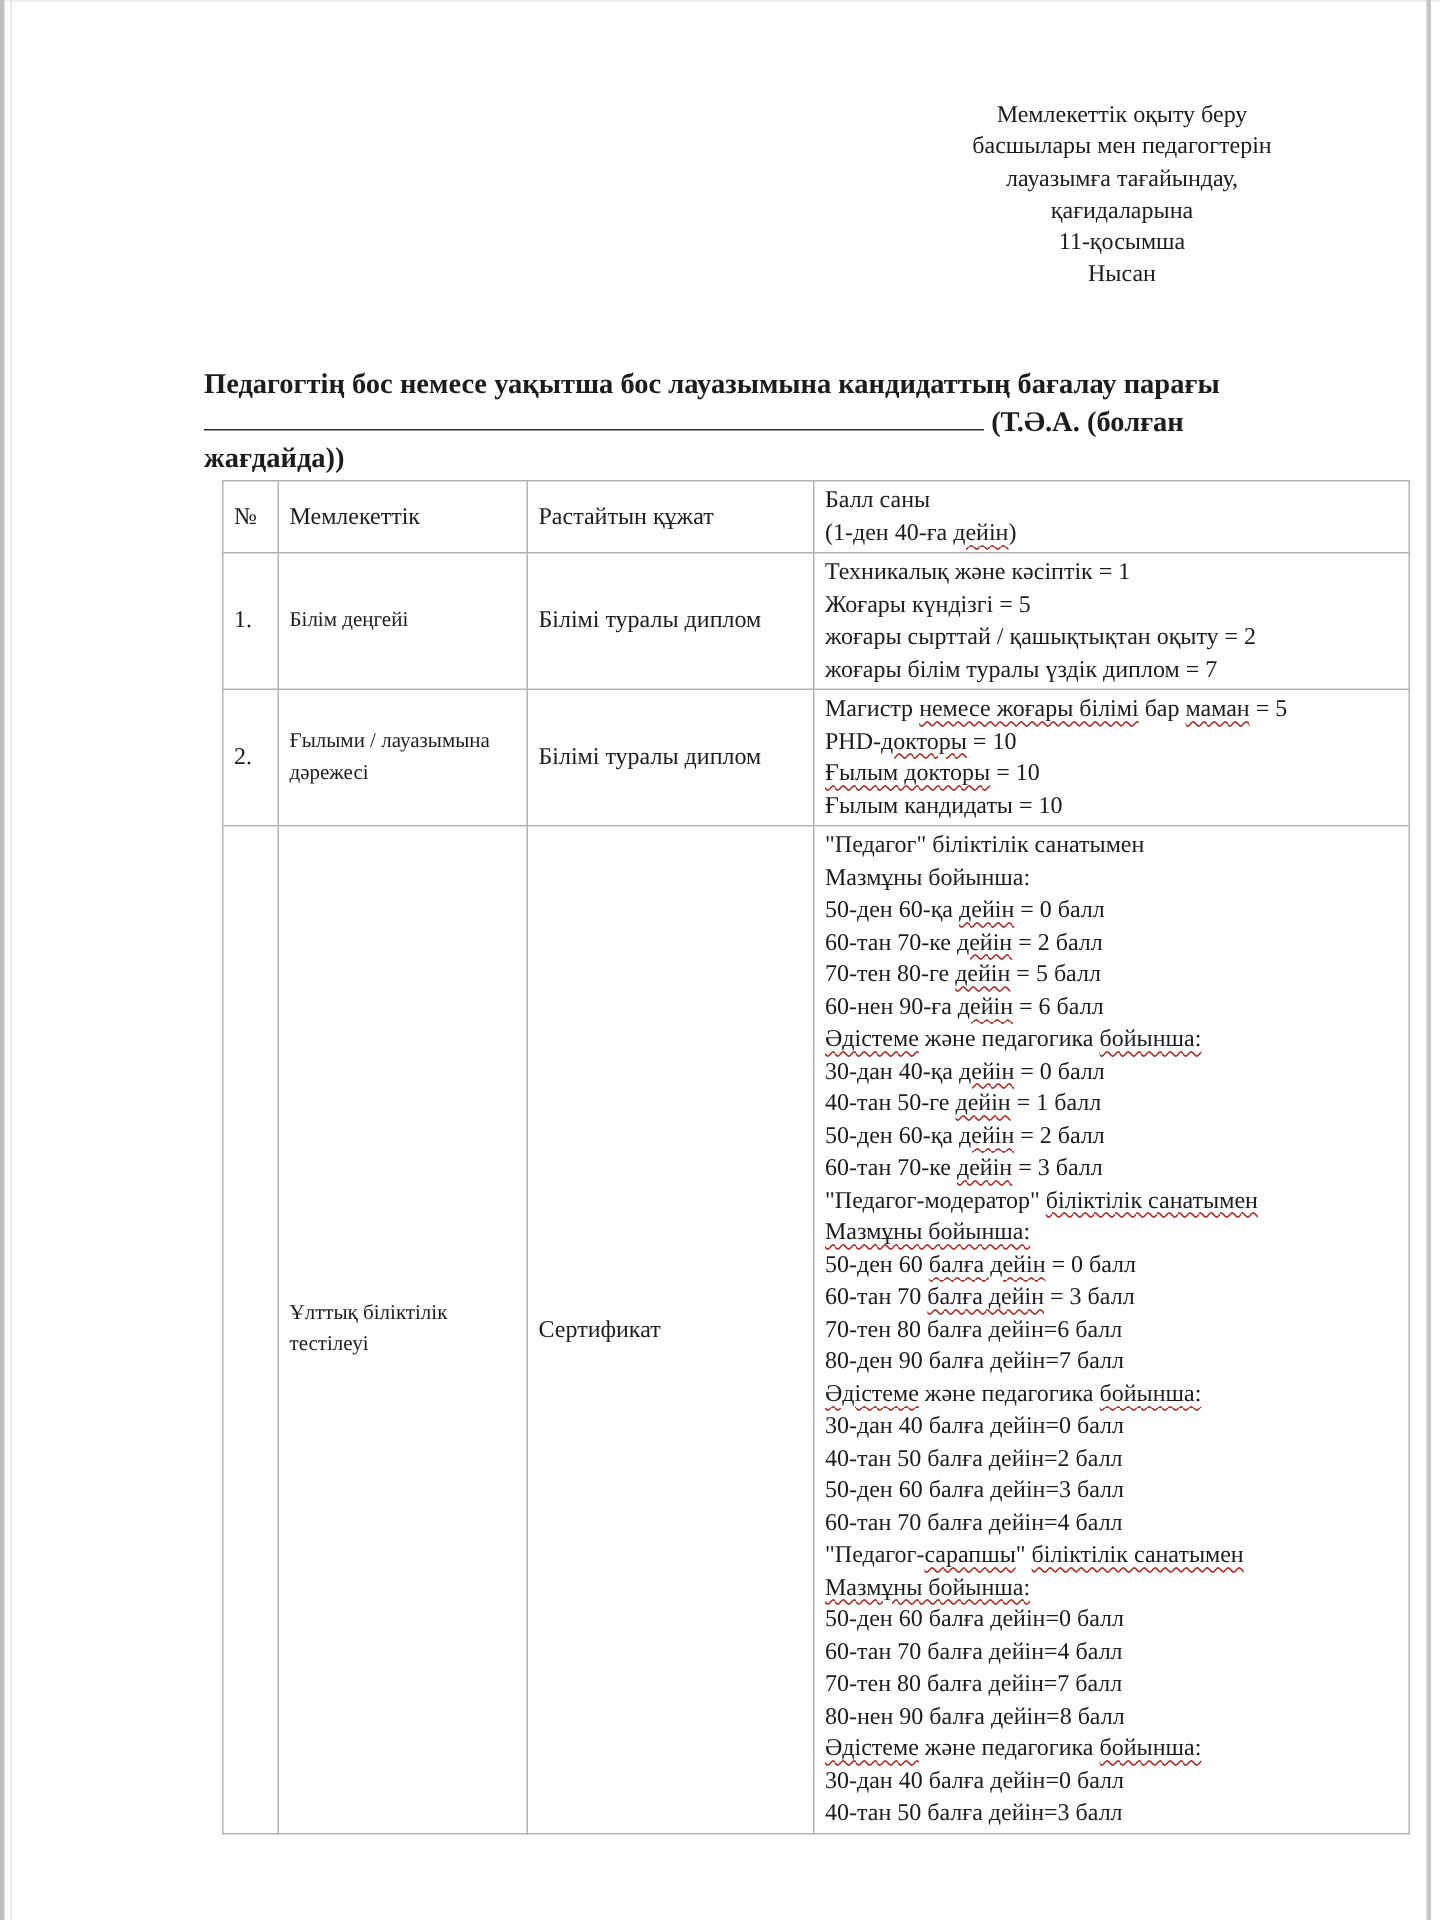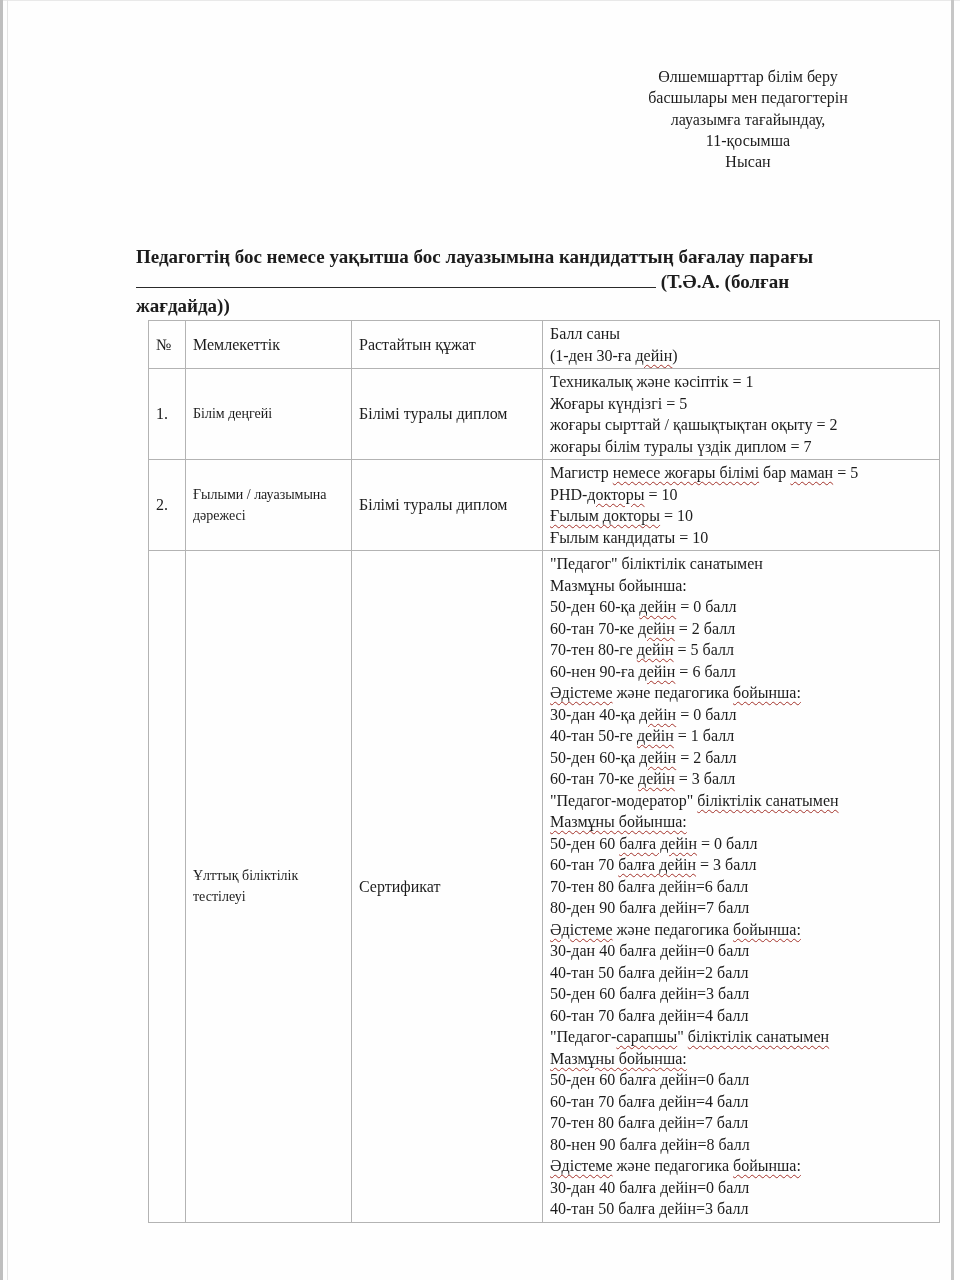--- a/index.html
+++ b/index.html
@@ -49,23 +49,24 @@
 </head>
 <body>
 
 <div class="page">
   <div class="edge-top"></div>
   <div class="edge-left"></div>
   <div class="edge-left2"></div>
   <div class="edge-right"></div>
 
   <div class="doc-header">
-    <div>Өлшемшарттар білім беру</div>
+    <div>Мемлекеттік оқыту беру</div>
     <div>басшылары мен педагогтерін</div>
     <div>лауазымға тағайындау,</div>
+    <div>қағидаларына</div>
     <div>11-қосымша</div>
     <div>Нысан</div>
   </div>
 
   <div class="title-block">
     <div>Педагогтің бос немесе уақытша бос лауазымына кандидаттың бағалау парағы</div>
     <div><span class="blank"></span> <span>(Т.Ә.А. (болған</span></div>
     <div>жағдайда))</div>
   </div>
 
@@ -76,21 +77,21 @@
       <col style="width:191px">
       <col style="width:397px">
     </colgroup>
     <tbody>
       <tr>
         <td class="c-num">№</td>
         <td>Мемлекеттік</td>
         <td>Растайтын құжат</td>
         <td class="points-cell">
           <div class="pline">Балл саны</div>
-          <div class="pline"><span>(1-ден 30-ға </span><span class="sq">дейін</span><span>)</span></div>
+          <div class="pline"><span>(1-ден 40-ға </span><span class="sq">дейін</span><span>)</span></div>
         </td>
       </tr>
       <tr>
         <td class="c-num">1.</td>
         <td class="crit-cell">Білім деңгейі</td>
         <td>Білімі туралы диплом</td>
         <td class="points-cell">
             <div class="pline"><span>Техникалық және кәсіптік = 1</span></div>
             <div class="pline"><span>Жоғары күндізгі = 5</span></div>
             <div class="pline"><span>жоғары сырттай / қашықтықтан оқыту = 2</span></div>

